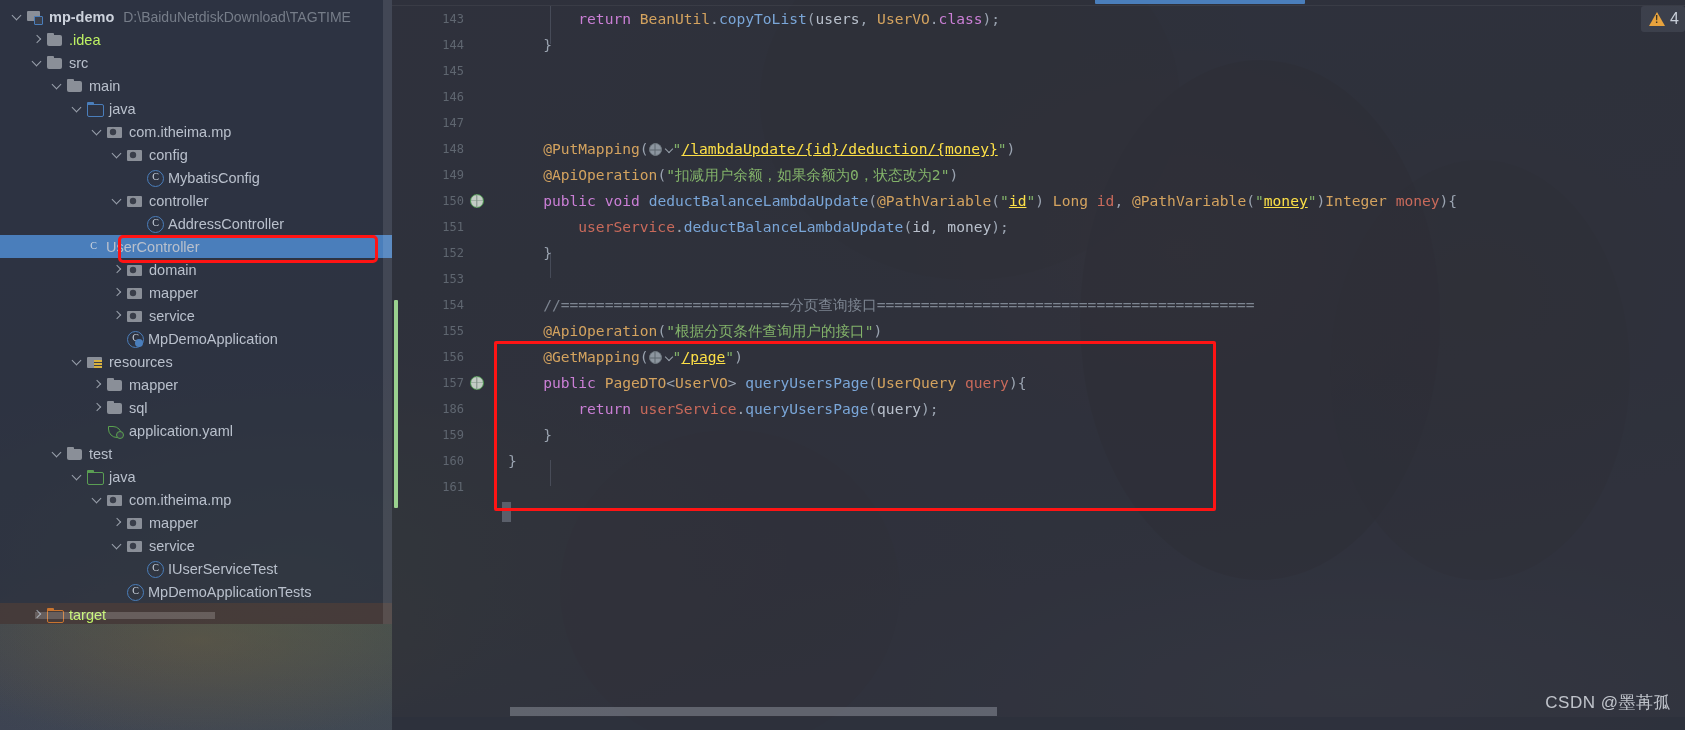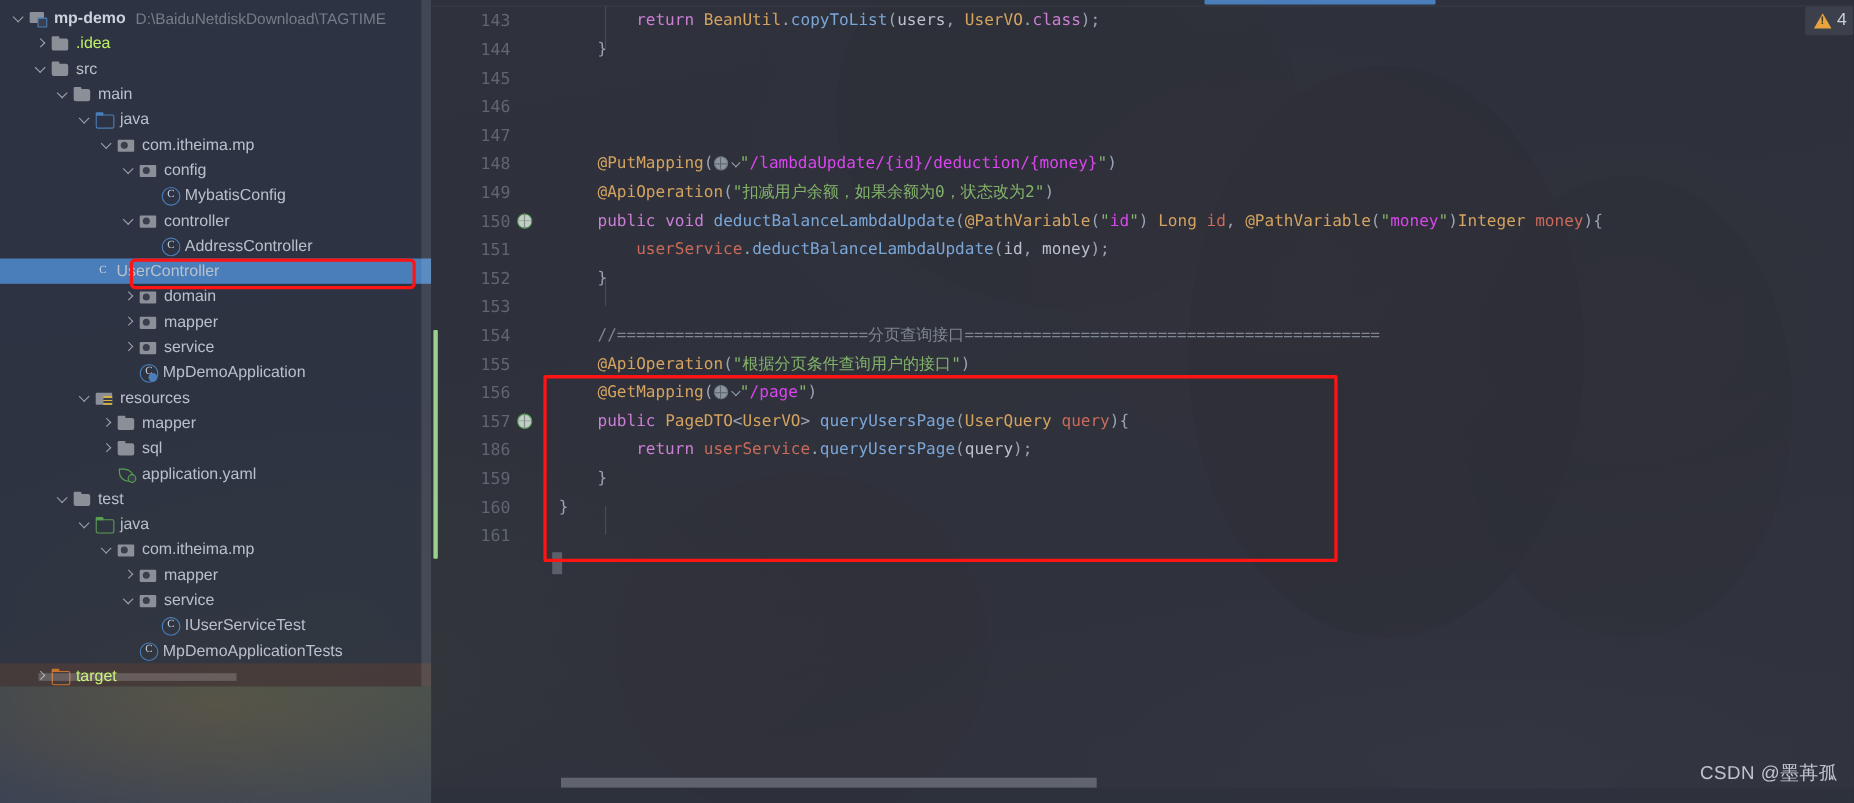--- a/index.html
+++ b/index.html
@@ -60,21 +60,21 @@
   
   .gutter {
     position: absolute; left: 0; top: 6px; width: 110px; bottom: 0;
   }
   .gutter-line {
     position: absolute;
     left: 0; width: 72px;
     text-align: right;
     color: #5f6670;
     font-family: "DejaVu Sans Mono", monospace;
-    font-size: 15px;
+    font-size: 12px;
     line-height: 26px;
     height: 26px;
   }
   .change-bar {
     position: absolute;
     left: 2px;
     width: 4px;
     background: #9ad18f;
     border-radius: 1px;
   }
@@ -127,21 +127,21 @@
   .kw      { color: #cb7fd6; }
   .cls     { color: #d4a35f; }
   .mth     { color: #7aa6d8; }
   .str     { color: #83b36a; }
   .anno    { color: #d4a35f; }
   .cmt     { color: #7d8591; }
   .plain   { color: #b6bdc9; }
   .punct   { color: #9aa3b0; }
   .param   { color: #c96a5b; }
   .ident   { color: #b9c0cc; }
-  .urlstr  { color: #d946ef; }
+  .urlstr  { color: #fde047; text-decoration: underline; }
 
   .author-tag {
     position: absolute;
     color: #767e8a;
     font-family: "DejaVu Sans Mono", monospace;
     font-size: 12.5px;
   }
   .author-tag .person {
     display: inline-block;
     margin-right: 4px;

